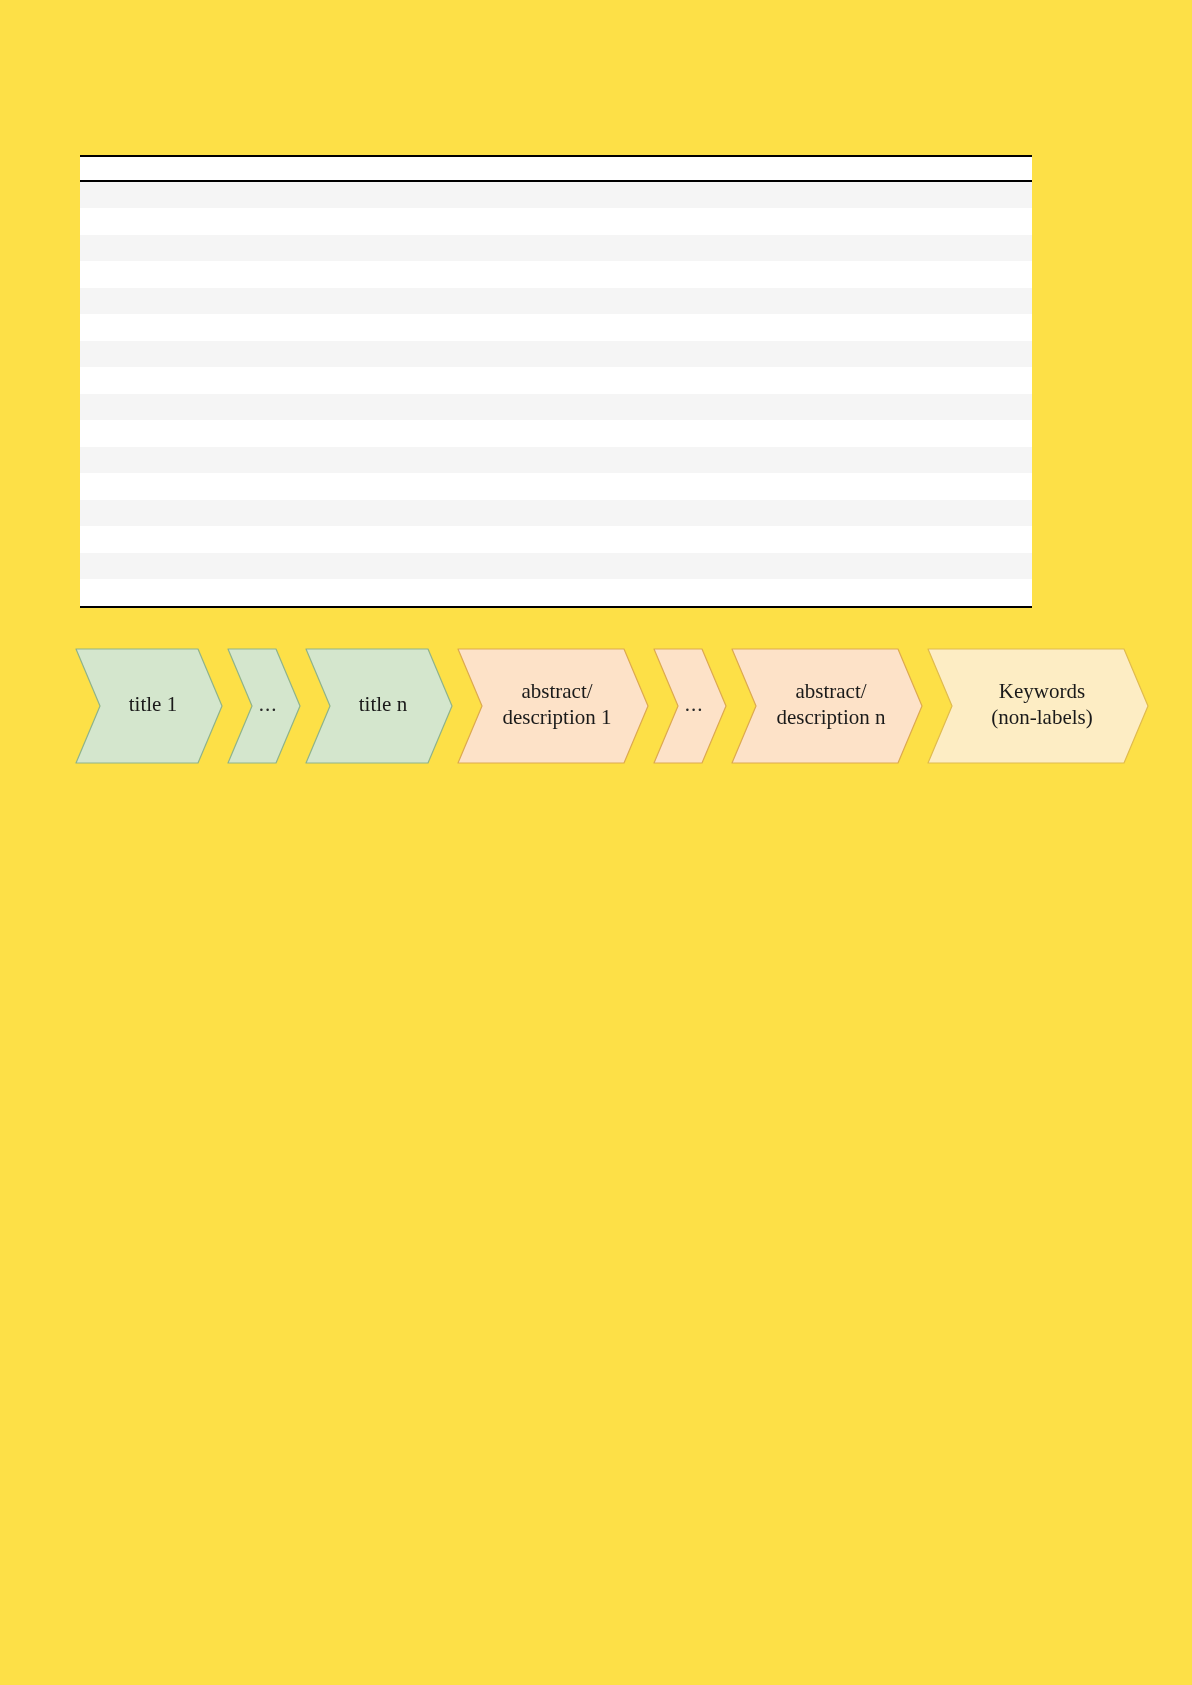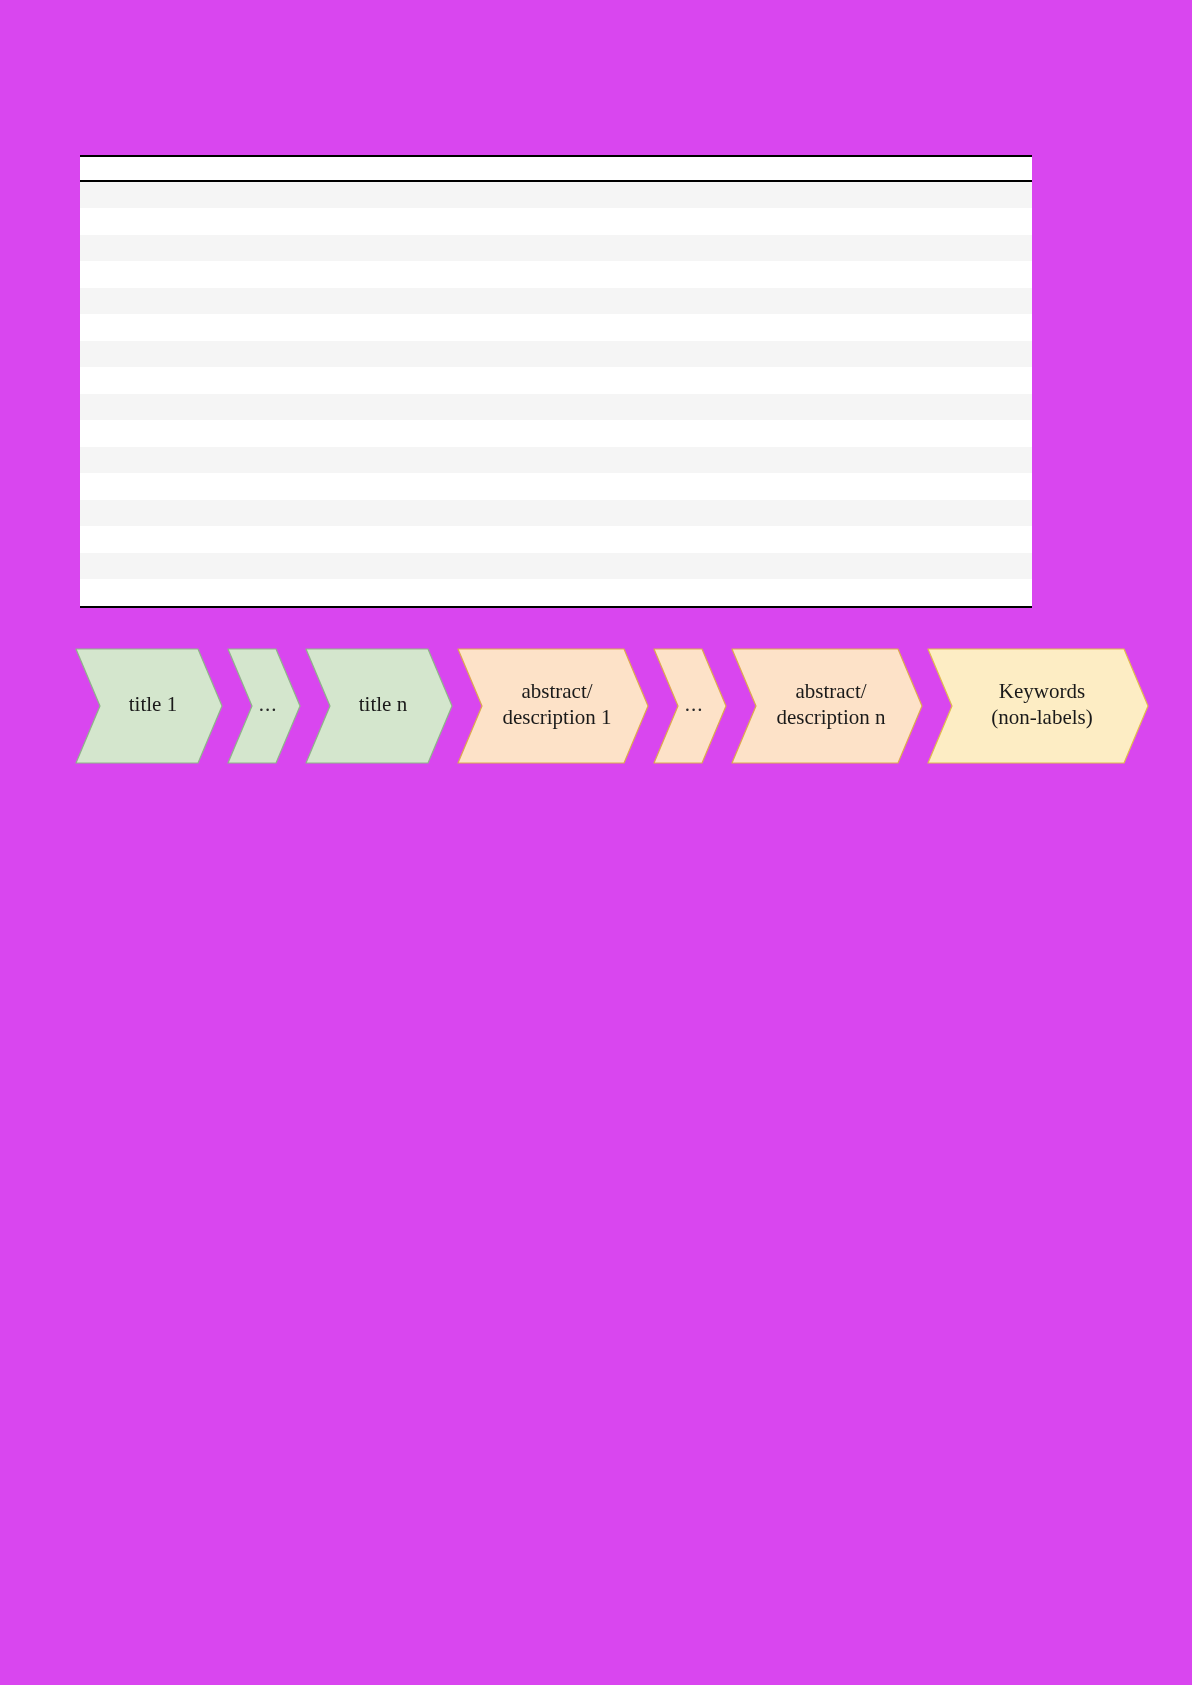--- a/index.html
+++ b/index.html
@@ -13,21 +13,21 @@
     height: 1685px;
     position: relative;
     font-family: "Liberation Serif", "DejaVu Serif", serif;
     color: #1a1a1a;
     overflow: hidden;
   }
 
   .page {
     position: absolute;
     inset: 0;
-    background: #d946ef;
+    background: #fde047;
     text-decoration: underline;
   }
 
   
   .table-block {
     position: absolute;
     left: 80px;
     top: 155px;
     width: 952px;
   }

